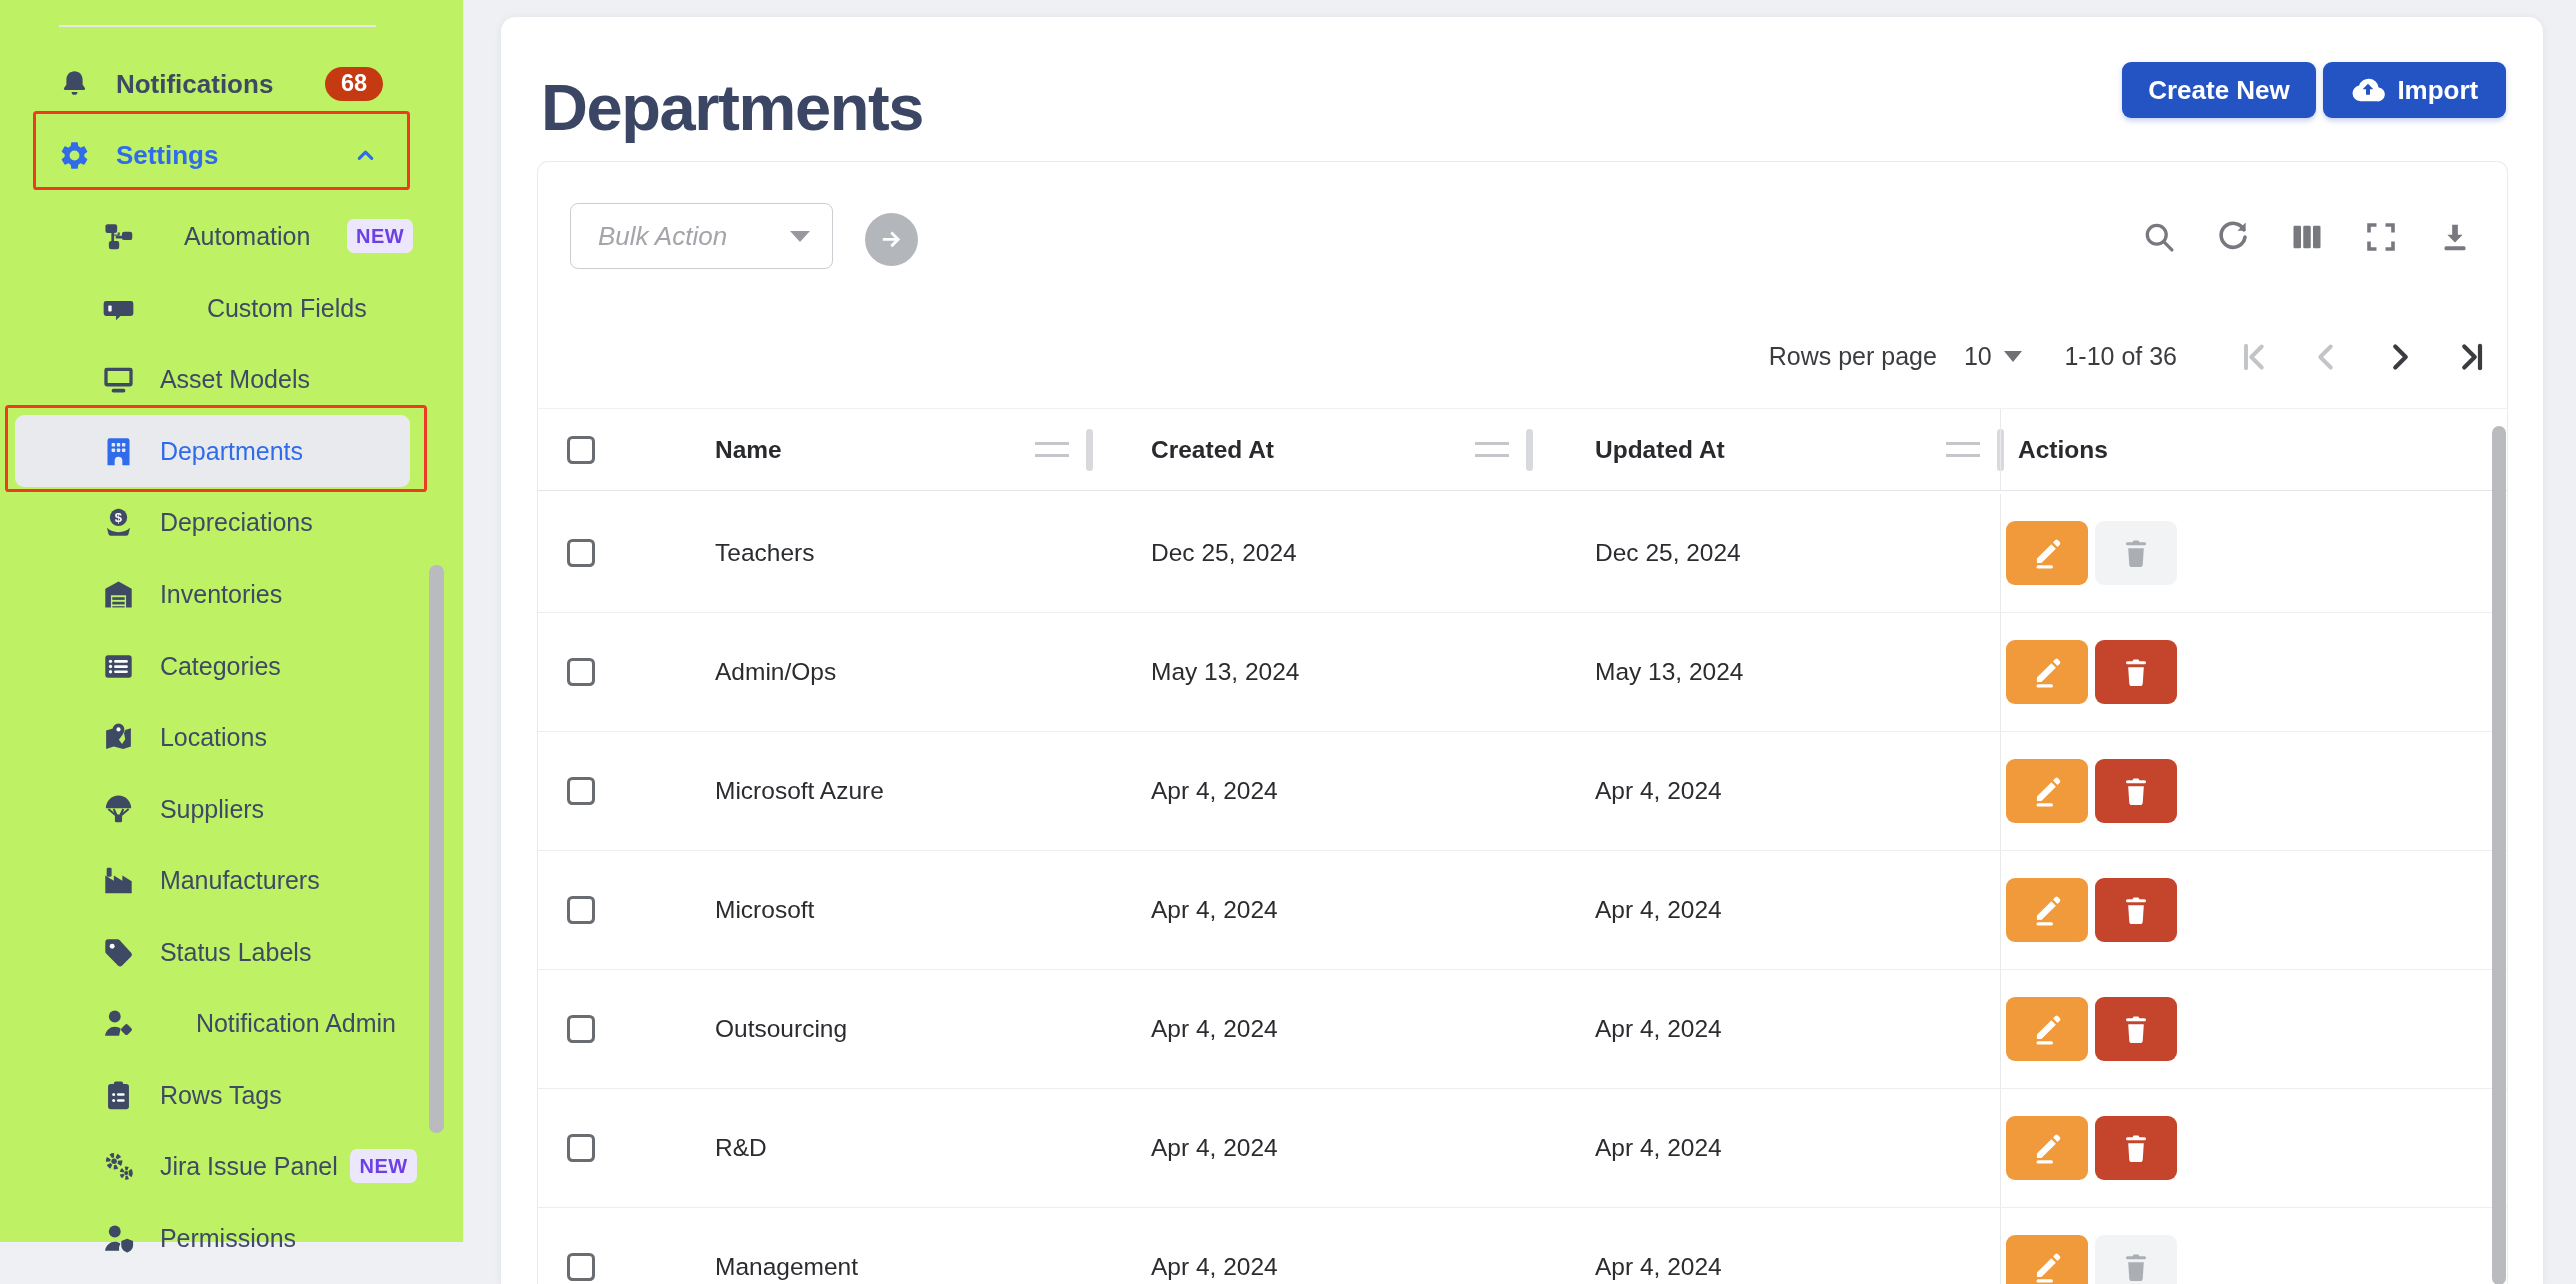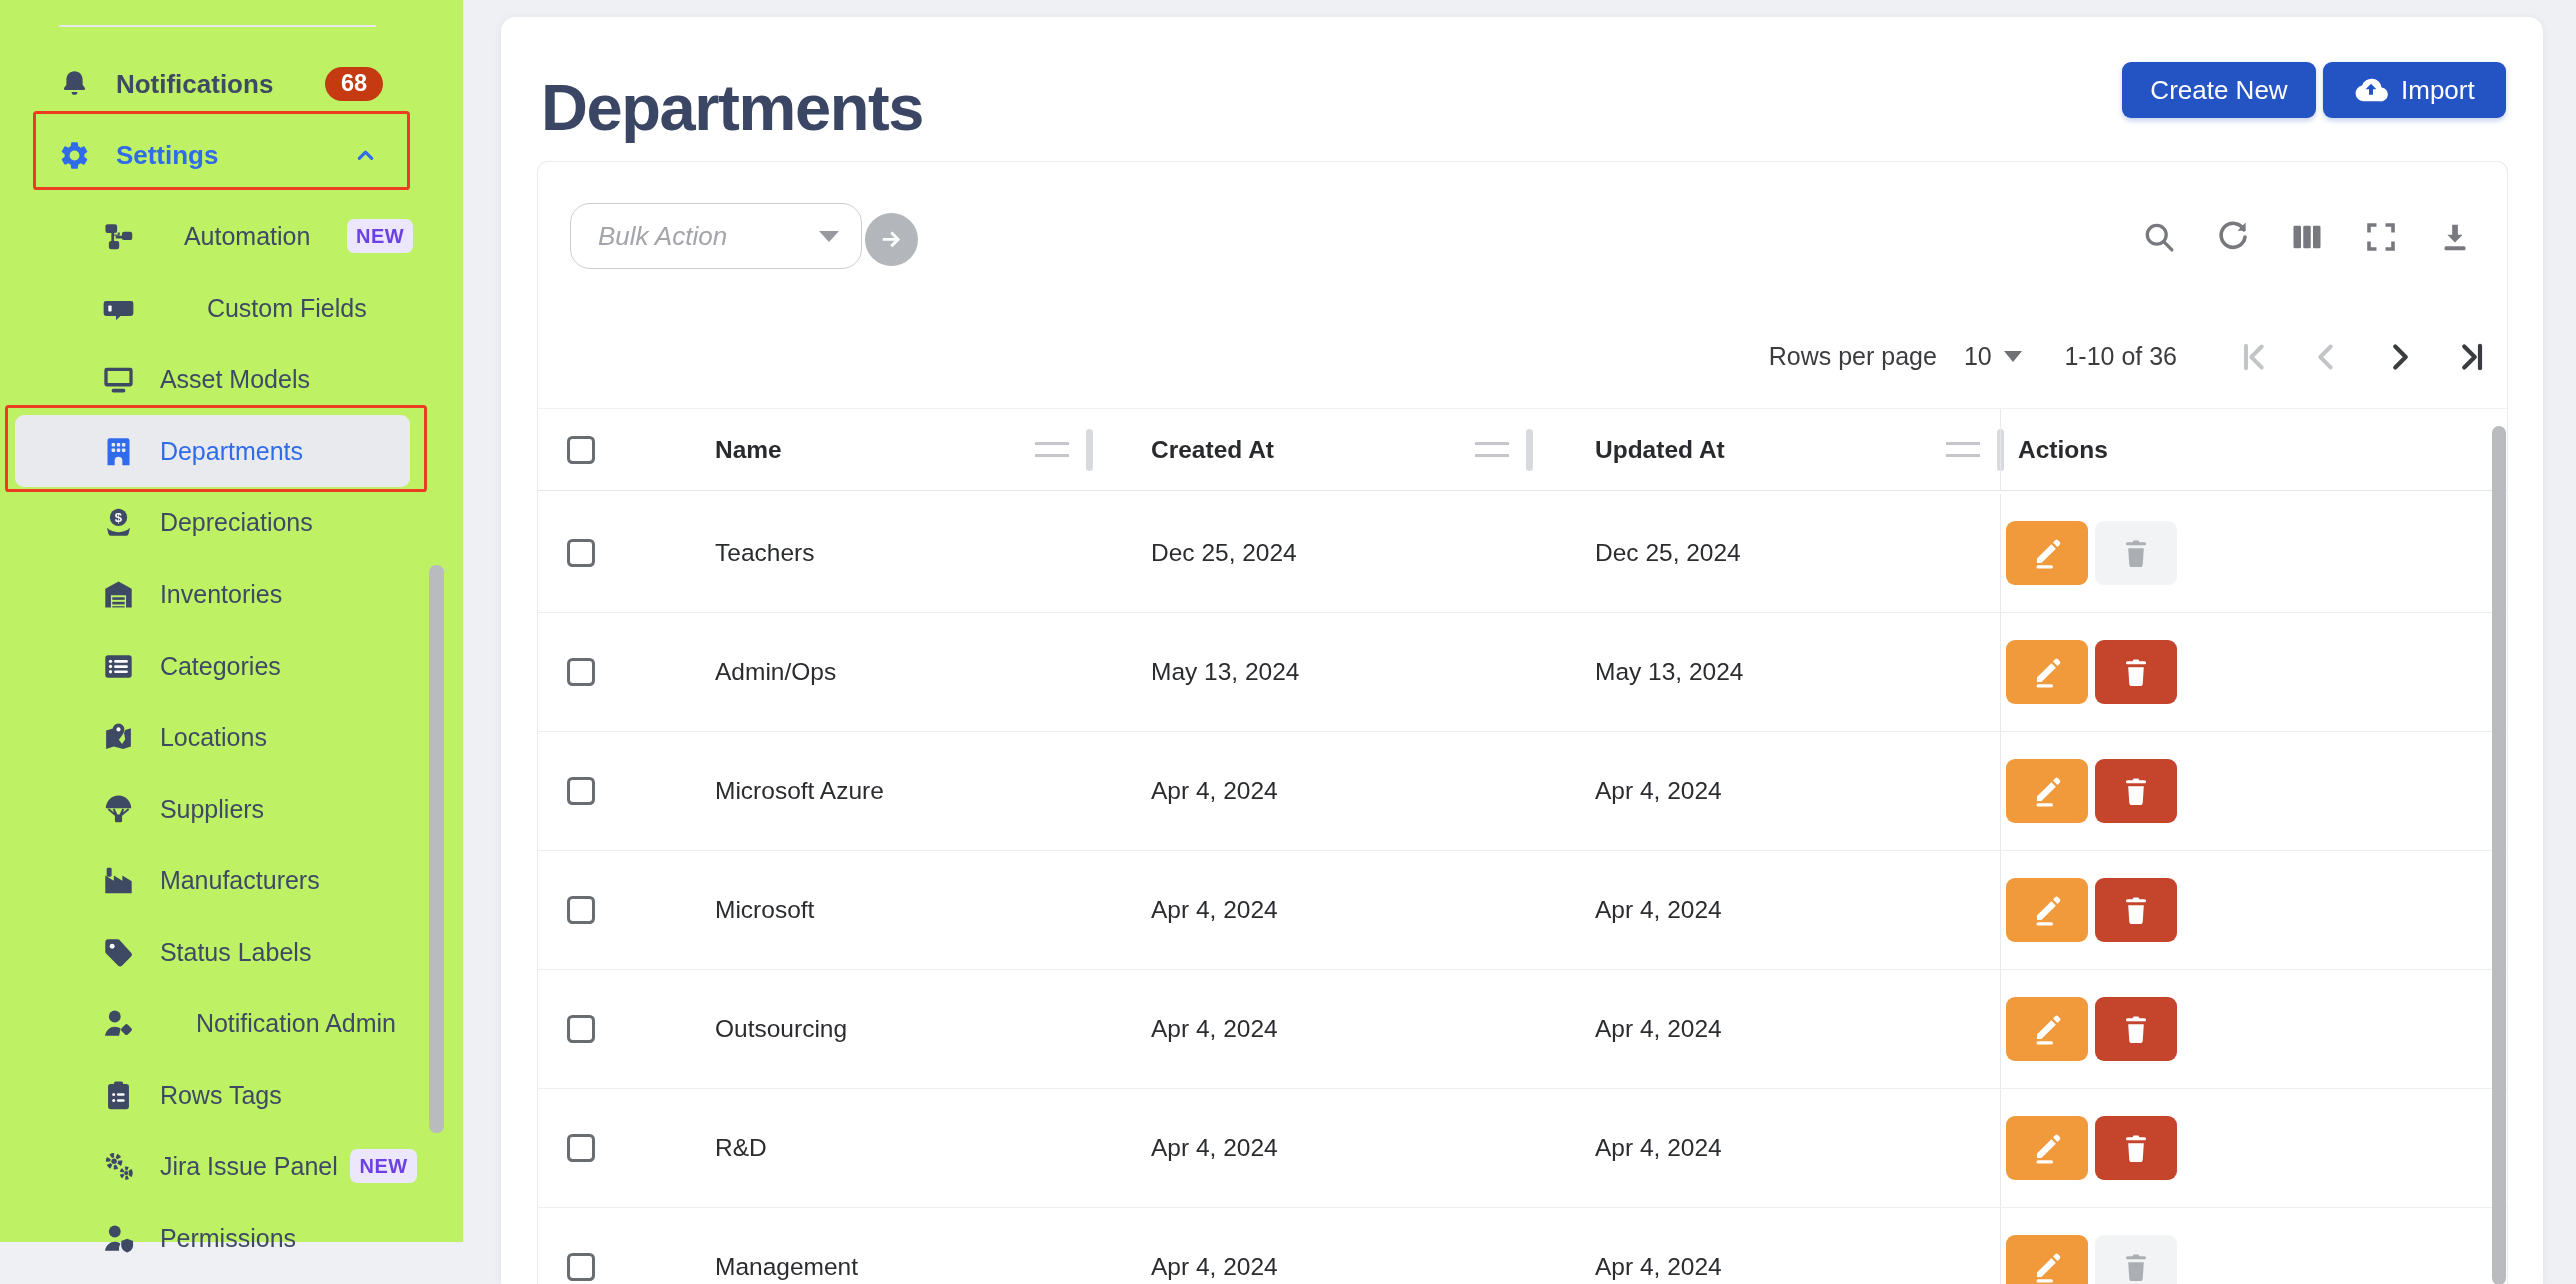--- a/index.html
+++ b/index.html
@@ -52,37 +52,37 @@
     position:absolute; left:501px; top:17px; width:2042px; height:1267px;
     background:#fff; border-radius:14.5px 14.5px 0 0;
     box-shadow:0 1.8px 9px rgba(30,40,60,.07);
   }
   .page-title {
     position:absolute; left:40px; top:53px;
     font-size:65px; font-weight:600; color:#3a4664; letter-spacing:-1.4px;
   }
   .btn-blue {
     position:absolute; top:45px; height:56px; border-radius:9px; background:#2453c4;
-    color:#fff; font-size:26px; font-weight:400; border:none; cursor:pointer;
+    color:#fff; font-size:26px; font-weight:700; border:none; cursor:pointer;
     display:flex; align-items:center; justify-content:center; gap:12.7px;
     font-family:inherit; box-shadow:0 2.7px 5.4px rgba(36,83,196,.25);
   }
   .btn-create { left:1621px; width:194px; }
   .btn-import { left:1822px; width:183px; }
   .btn-import .cicon { width:34px; height:34px; }
 
   
   .panel {
     position:absolute; left:36px; top:144px; width:1971px; height:1123px;
     background:#fff; border:1.8px solid #e9ebee; border-bottom:none;
     border-radius:11px 11px 0 0; overflow:hidden;
   }
   .bulk-select {
-    position:absolute; left:32px; top:41px; width:292px; height:66px;
-    border:1.8px solid #cbcdd2; border-radius:20px; background:#fff;
+    position:absolute; left:32px; top:41px; width:263px; height:66px;
+    border:1.8px solid #cbcdd2; border-radius:8px; background:#fff;
     display:flex; align-items:center; padding:0 22px 0 27px; cursor:pointer;
   }
   .bulk-select .placeholder { font-style:italic; font-size:26px; color:#a3a5aa; }
   .bulk-select .caret { margin-left:auto; width:0; height:0; border-left:10px solid transparent; border-right:10px solid transparent; border-top:11.8px solid #97999e; }
   .go-btn {
     position:absolute; left:327px; top:51px; width:53px; height:53px; border-radius:50%;
     background:#b3b6bb; border:none; cursor:pointer; display:flex; align-items:center; justify-content:center;
   }
   .go-btn svg { width:29px; height:29px; }
   .tool-icons { position:absolute; top:57px; left:1603px; display:flex; gap:38px; }

